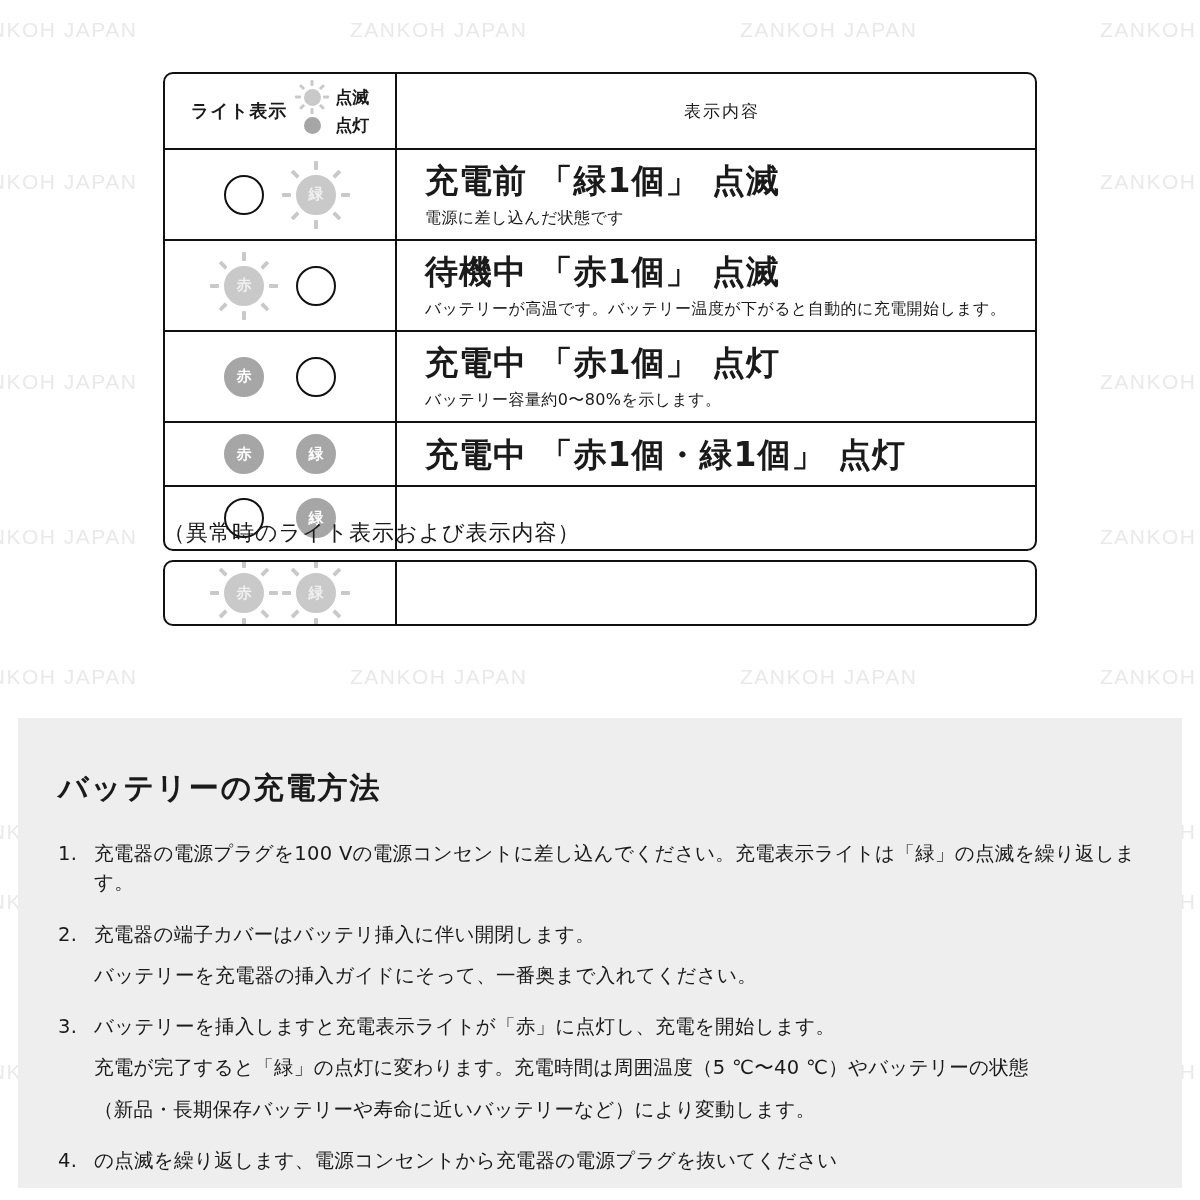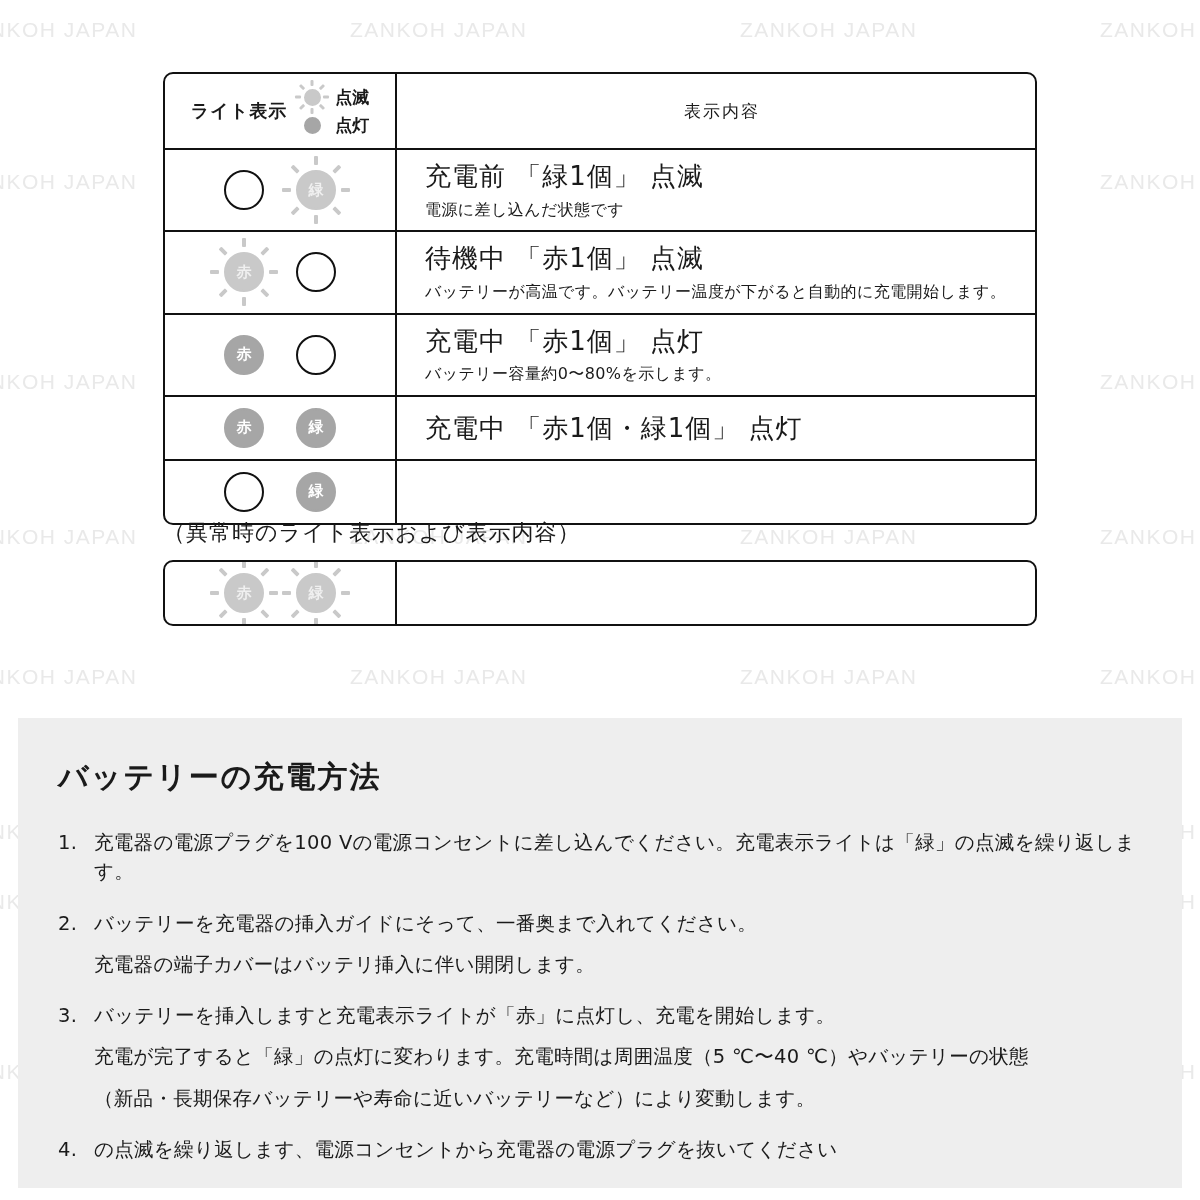--- a/index.html
+++ b/index.html
@@ -162,22 +162,22 @@
     transform-origin: 50% 0;
   }
 
   
   .lamp.small { width: 26px; height: 26px; }
   .lamp.small .bulb { width: 17px; height: 17px; font-size: 0; }
   .lamp.small .rays { inset: -3px; }
   .lamp.small .rays span { width: 3px; height: 6px; }
 
   .desc-main {
-    font-size: 26px;
-    font-weight: normal;
+    font-size: 33px;
+    font-weight: bold;
     letter-spacing: 1px;
     line-height: 1.25;
   }
   .desc-sub {
     font-size: 16px;
     margin-top: 7px;
     letter-spacing: 0.4px;
     line-height: 1.3;
   }
 
@@ -209,21 +209,21 @@
     left: 18px;
     top: 718px;
     width: 1164px;
     height: 470px;
     background: #eeeeee;
     box-sizing: border-box;
     padding: 34px 40px 0 40px;
     z-index: 10;
   }
   #instructions h2 {
-    margin: 5px 0 30px 0;
+    margin: 16px 0 30px 0;
     font-size: 30px;
     font-weight: bold;
     letter-spacing: 2px;
   }
   .step {
     display: flex;
     margin-bottom: 22px;
     font-size: 19.5px;
     line-height: 1.5;
     letter-spacing: 0.3px;
@@ -445,22 +445,22 @@
   <div class="step">
     <div class="step-num">1.</div>
     <div class="step-body">
       <div class="line">充電器の電源プラグを100 Vの電源コンセントに差し込んでください。充電表示ライトは「緑」の点滅を繰り返します。</div>
     </div>
   </div>
 
   <div class="step">
     <div class="step-num">2.</div>
     <div class="step-body">
+      <div class="line">充電器の端子カバーはバッテリ挿入に伴い開閉します。</div>
       <div class="line">バッテリーを充電器の挿入ガイドにそって、一番奥まで入れてください。</div>
-      <div class="line">充電器の端子カバーはバッテリ挿入に伴い開閉します。</div>
     </div>
   </div>
 
   <div class="step">
     <div class="step-num">3.</div>
     <div class="step-body">
       <div class="line">バッテリーを挿入しますと充電表示ライトが「赤」に点灯し、充電を開始します。</div>
       <div class="line">充電が完了すると「緑」の点灯に変わります。充電時間は周囲温度（5 ℃〜40 ℃）やバッテリーの状態</div>
       <div class="line">（新品・長期保存バッテリーや寿命に近いバッテリーなど）により変動します。</div>
     </div>

